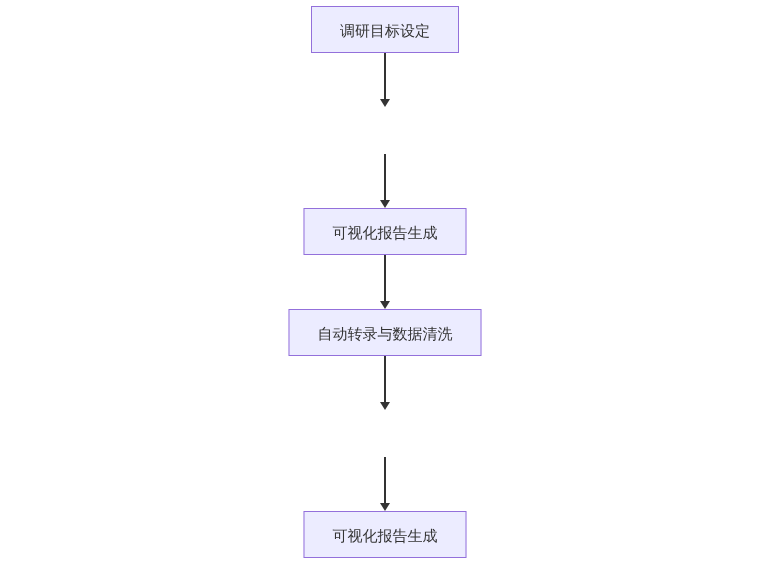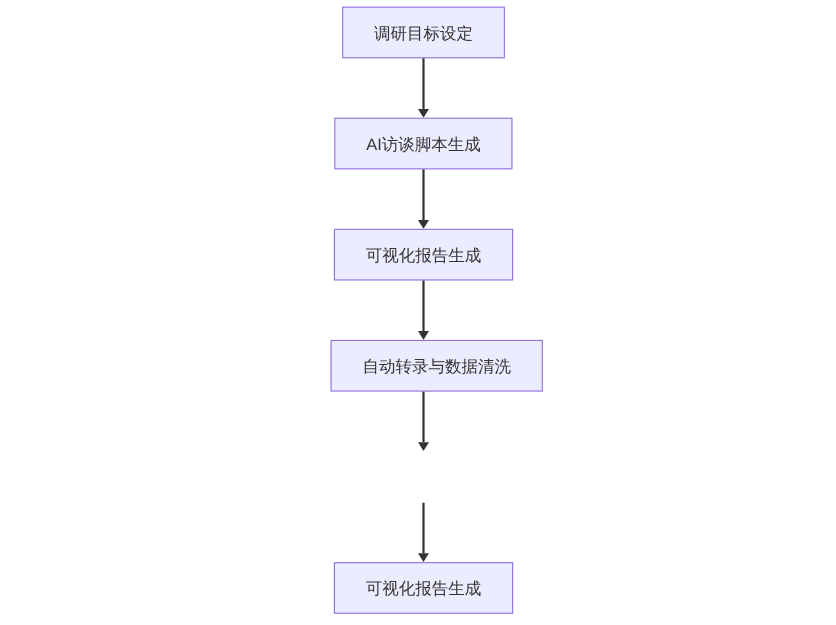--- a/index.html
+++ b/index.html
@@ -27,21 +27,21 @@
     background: #ECECFF;
     border: 1px solid #9370DB;
     color: #333333;
     font-size: 15px;
     text-align: center;
     white-space: nowrap;
   }
   .n1 { top: 6px; }
   .n2 { top: 107px; }
   .n3 { top: 208px; }
-  .n4 { top: 309px; margin-left: 12px; }
+  .n4 { top: 309px; }
   .n5 { top: 410px; }
   .n6 { top: 511px; }
 
   .flow-arrow {
     position: absolute;
     left: 385px;
     transform: translateX(-50%);
     width: 10px;
     height: 54px;
     display: flex;
@@ -73,23 +73,20 @@
 
   <div class="flow-node n1">
     <span>调研目标设定</span>
   </div>
 
   <div class="flow-arrow a1">
     <div class="arrow-line"></div>
     <div class="arrow-head"></div>
   </div>
 
-  <div class="flow-node n2">
-    <span>AI访谈脚本生成</span>
-  </div>
 
   <div class="flow-arrow a2">
     <div class="arrow-line"></div>
     <div class="arrow-head"></div>
   </div>
 
   <div class="flow-node n3">
     <span>可视化报告生成</span>
   </div>
 

